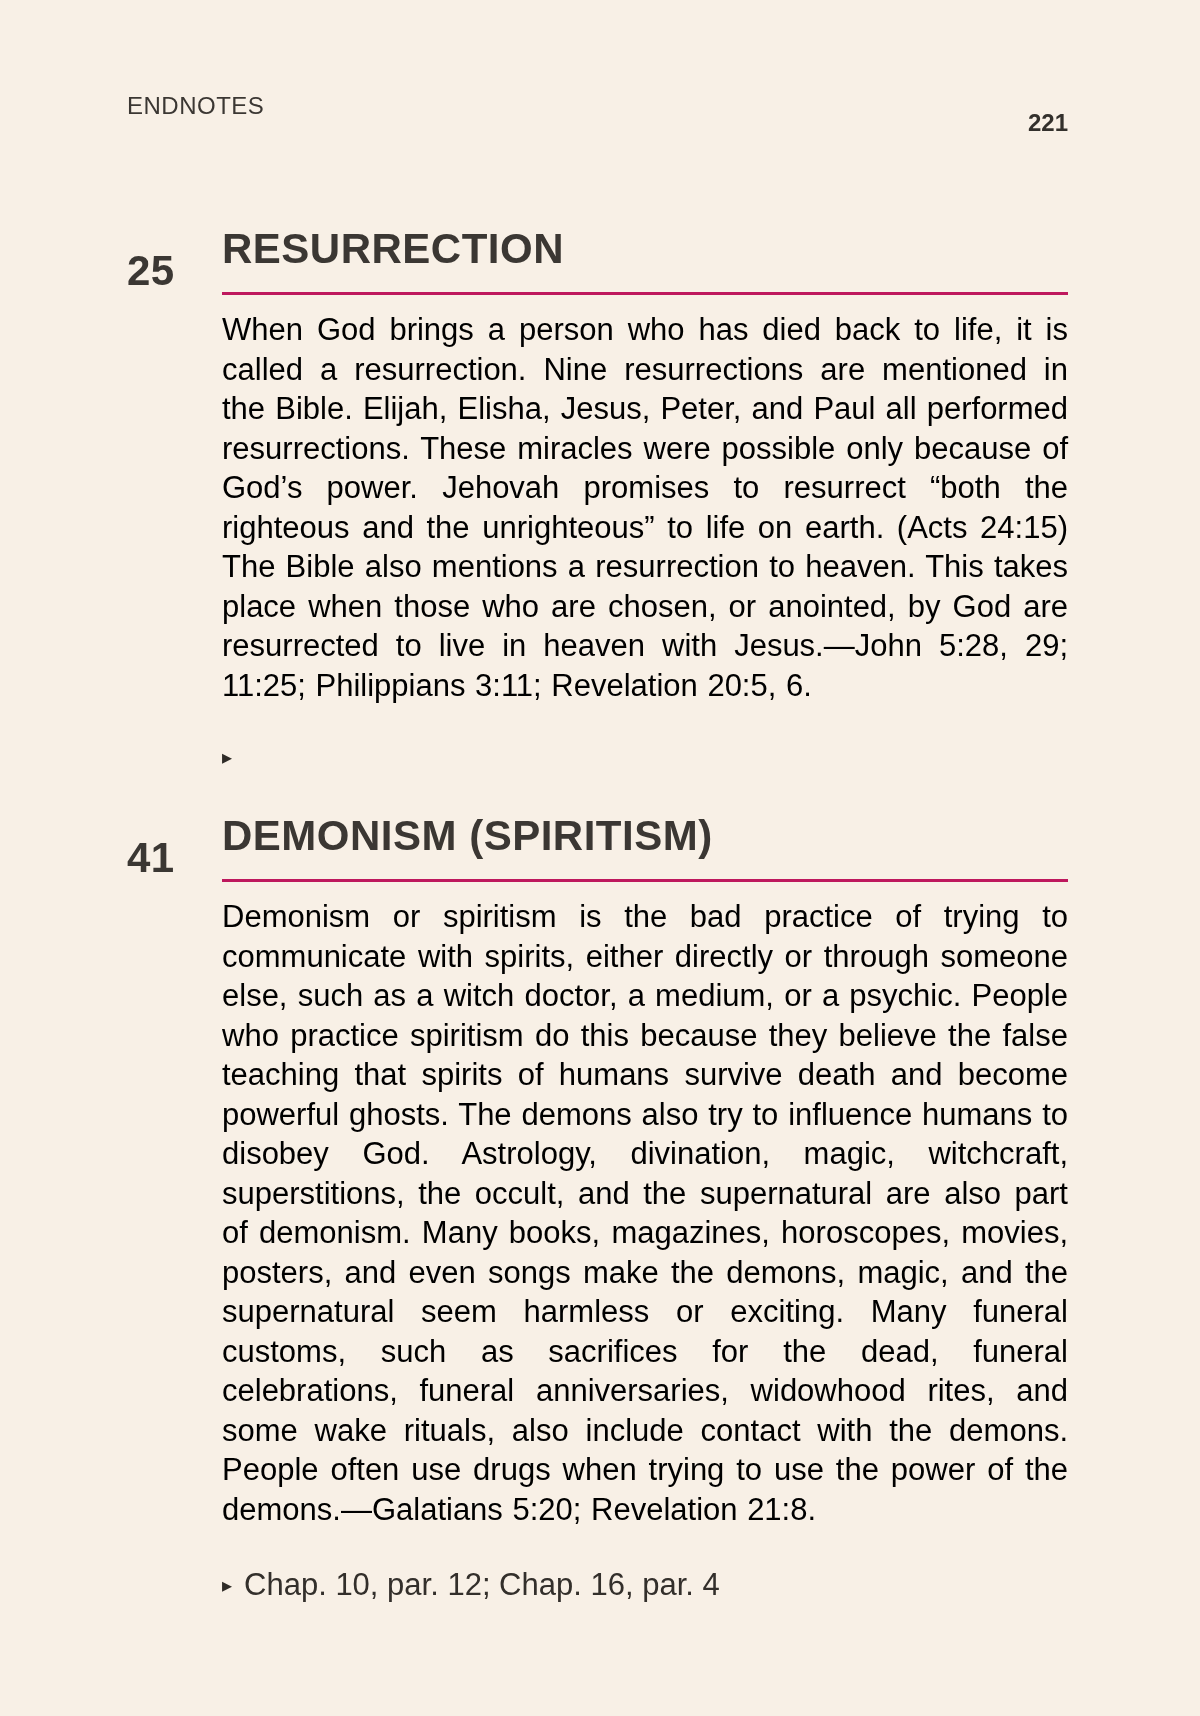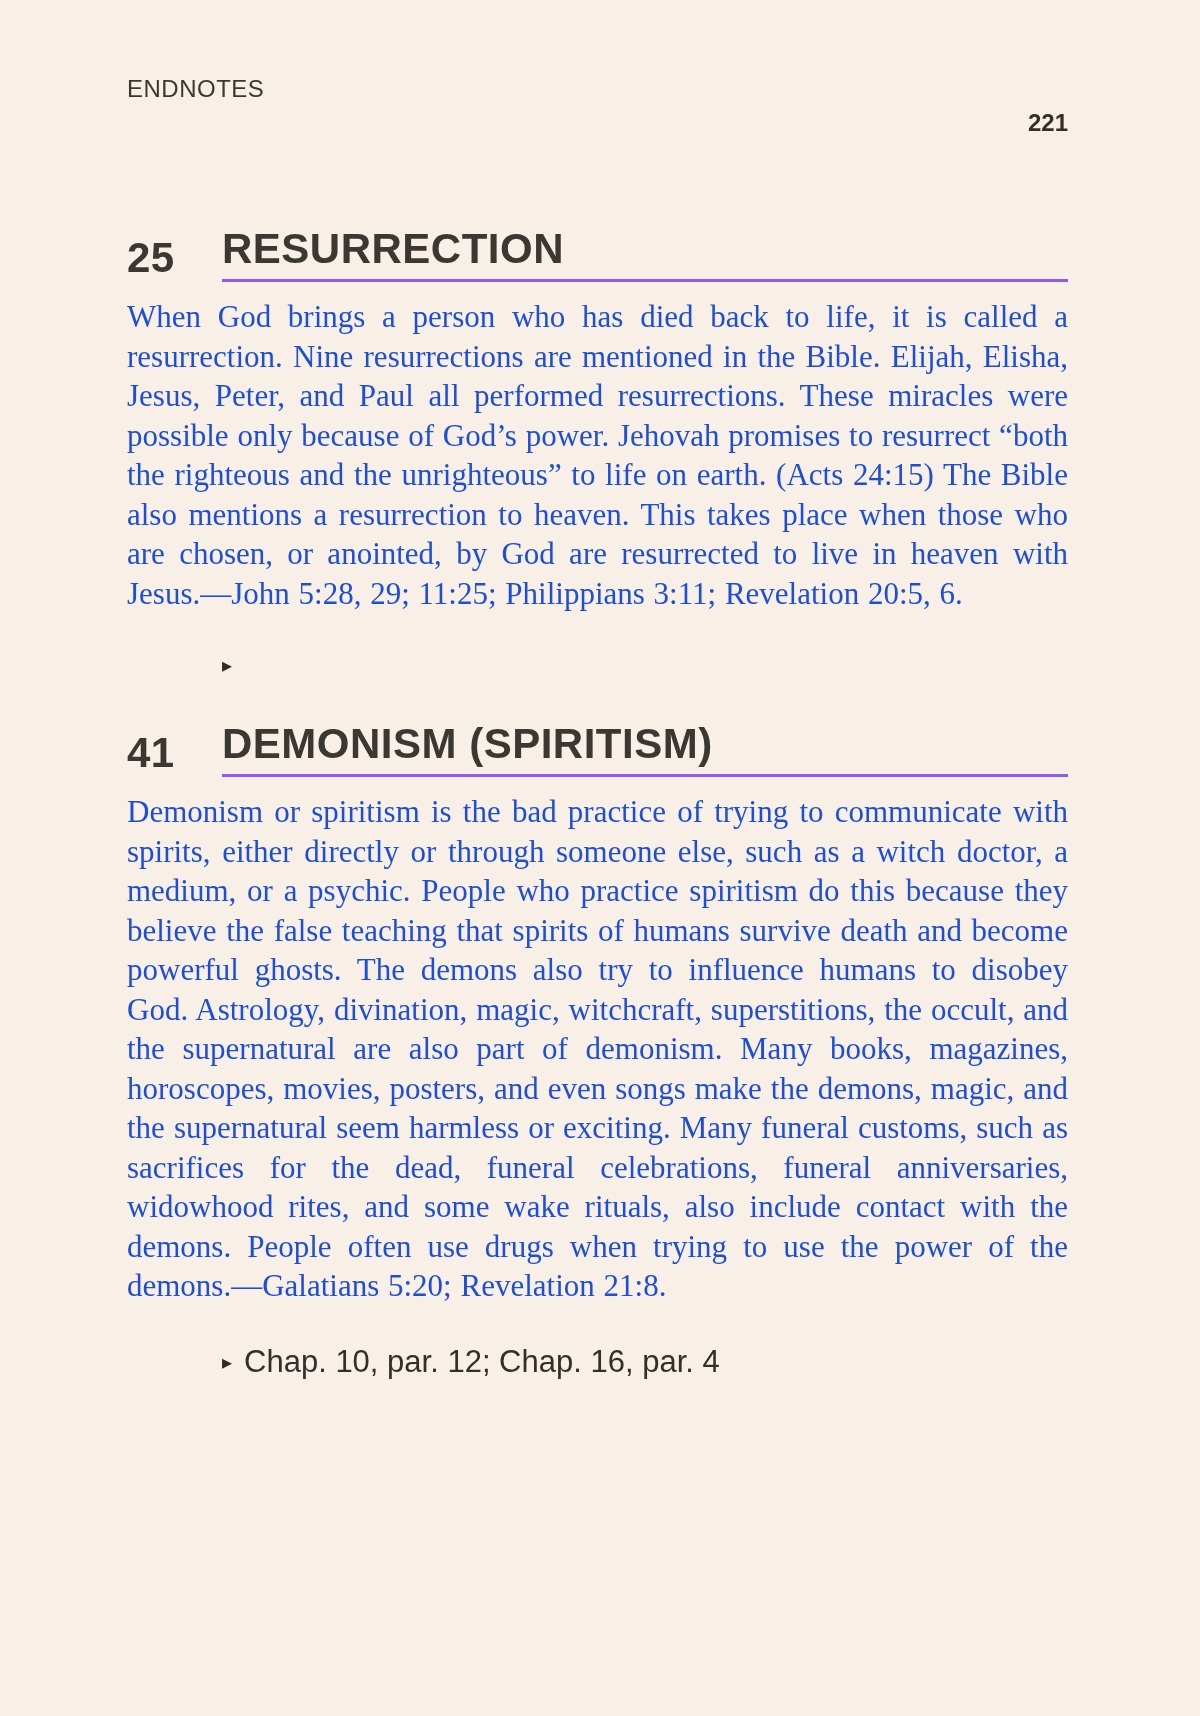--- a/index.html
+++ b/index.html
@@ -16,21 +16,21 @@
     padding: 75px 132px 0 127px;
     overflow: hidden;
     font-family: "Liberation Sans", sans-serif;
     color: #332f2b;
   }
 
   
   .running-header {
     display: flex;
     justify-content: space-between;
-    align-items: flex-start;
+    align-items: center;
   }
   .rh-title {
     font-size: 24px;
     font-weight: 400;
     letter-spacing: 0.5px;
     color: #3b3733;
   }
   .rh-page {
     font-size: 24px;
     font-weight: 700;
@@ -52,34 +52,34 @@
     font-weight: 700;
     letter-spacing: 0.5px;
     color: #3b3733;
   }
   .entry-title {
     flex: 1;
     font-size: 42px;
     font-weight: 700;
     letter-spacing: 0.5px;
     color: #3b3733;
-    padding-bottom: 8px;
-    border-bottom: 3px solid #8b5cf6;
+    padding-bottom: 21px;
+    border-bottom: 3px solid #be185d;
     line-height: 1.05;
   }
 
   .entry-body {
+    margin-left: 95px;
     margin-top: 15px;
     font-size: 31px;
     line-height: 39.5px;
     text-align: justify;
     text-align-last: left;
-    color: #1d4ed8;
+    color: #000000;
     word-spacing: 1px;
-    font-family: Liberation Serif, serif;
   }
 
   .entry-ref {
     margin-left: 95px;
     margin-top: 36px;
     font-size: 31px;
     line-height: 39px;
     color: #332f2b;
     cursor: pointer;
     display: flex;

